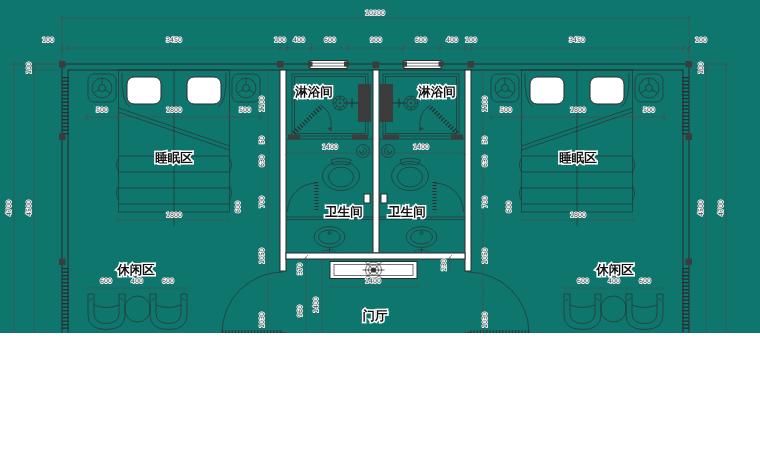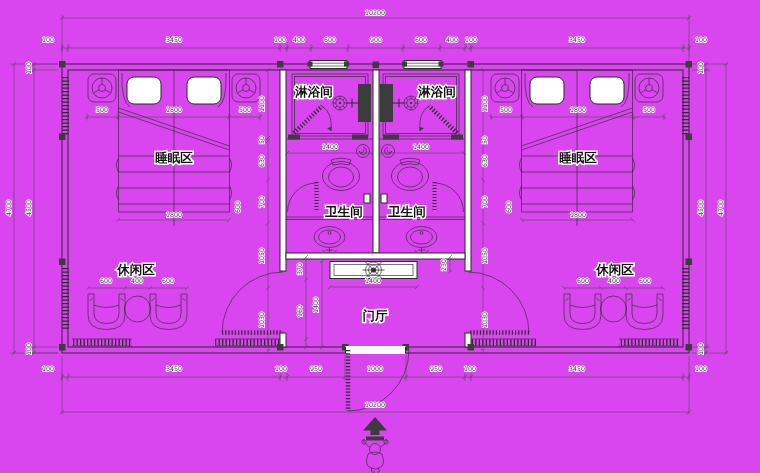--- a/index.html
+++ b/index.html
@@ -1,16 +1,16 @@
 <!DOCTYPE html>
 <html><head>
 <meta charset="utf-8">
 <style>
   html,body{margin:0;padding:0;background:#fff;}
-  .page{width:760px;height:473px;background:#d946ef;overflow:hidden;position:relative;text-decoration:underline;}
+  .page{width:760px;height:333px;background:#0f766e;overflow:hidden;position:relative;text-decoration:underline;}
   svg{display:block;}
   .w{fill:none;stroke:#2b2b2b;stroke-width:1;}
   .wf{fill:#ffffff;stroke:#2b2b2b;stroke-width:1;}
   .tn{fill:none;stroke:#2b2b2b;stroke-width:.65;}
   .dm{fill:none;stroke:#4a4a4a;stroke-width:.55;}
   .hz{fill:none;stroke:#2b2b2b;}
   .dk{fill:#3c3c3c;stroke:none;}
   .dt{font-family:"DejaVu Sans",sans-serif;font-size:6.3px;fill:#3a3a3a;text-anchor:middle;
       paint-order:stroke;stroke:#ffffff;stroke-width:1.6px;}
   .rt{font-family:"Liberation Sans",sans-serif;font-size:12.5px;font-weight:600;fill:#101010;

